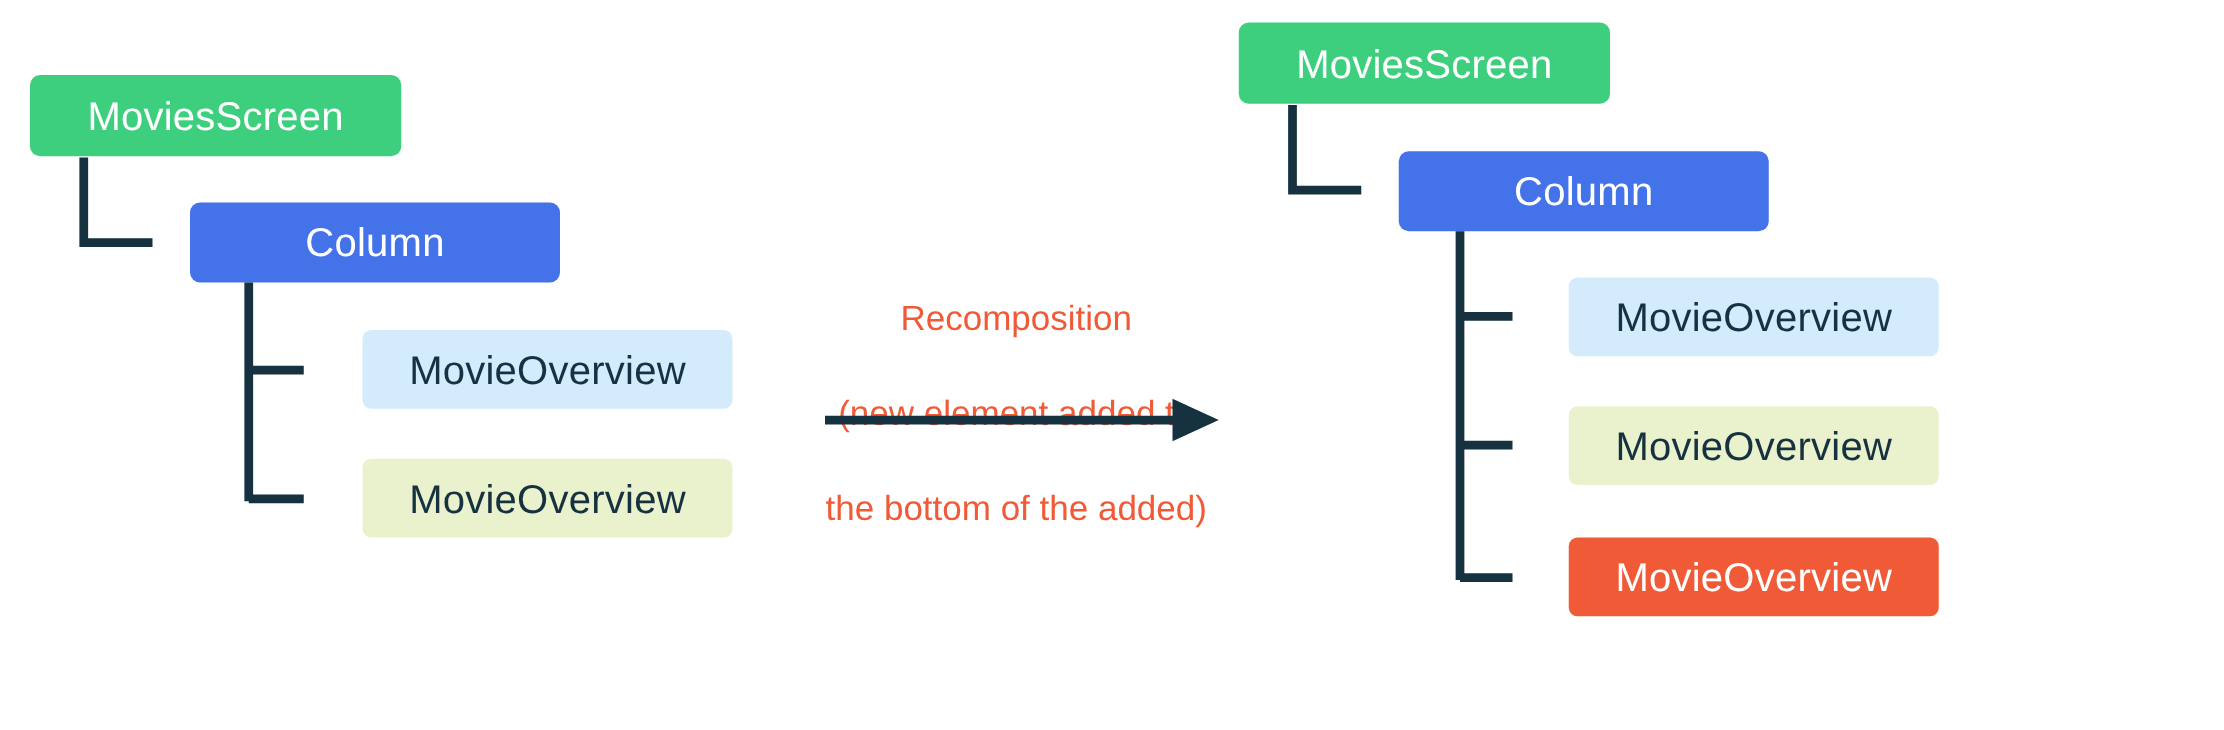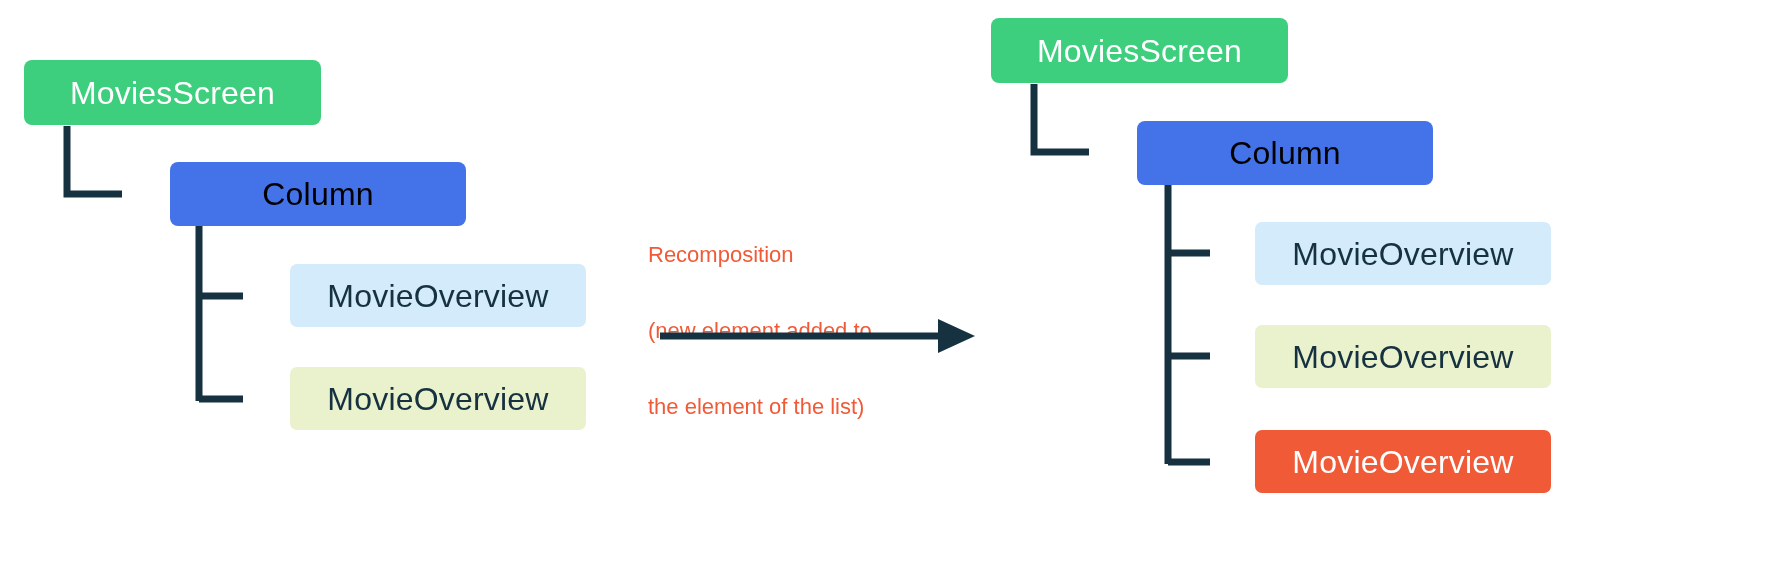--- a/index.html
+++ b/index.html
@@ -24,35 +24,36 @@
     display: flex;
     align-items: center;
     justify-content: center;
     border-radius: 8px;
     font-size: 32px;
     line-height: 1;
     letter-spacing: 0.2px;
     white-space: nowrap;
   }
   .node-green   { background: #3ecf7e; color: #ffffff; margin-left: 14px; }
-  .node-blue    { background: #4472e8; color: #000000; margin-left: 18px; }
+  .node-blue    { background: #4472e8; color: #ffffff; }
   .node-lblue   { background: #d3ebfb; color: #16313f; }
   .node-lgreen  { background: #e9f2cd; color: #16313f; }
   .node-orange  { background: #f05a37; color: #ffffff; }
 
   .connector { position: absolute; overflow: visible; }
   .connector path, .connector polygon { fill: none; }
   .stroke { stroke: #16313f; stroke-width: 7; fill: none; }
   .head   { fill: #16313f; stroke: none; }
 
   .mid-label {
     position: absolute;
     color: #f05a37;
-    font-size: 22px;
+    font-size: 28px;
     line-height: 38px;
+    text-align: center;
     white-space: pre-line;
   }
   .big-arrow { position: absolute; }
   .big-arrow .shaft { stroke: #16313f; stroke-width: 7; }
 </style>
 </head>
 <body>
 
 <div id="canvas">
 
@@ -81,21 +82,21 @@
     <span>MovieOverview</span>
   </div>
 
   <div class="node node-lgreen" style="left:290px; top:367px; width:296px; height:63px; border-radius:7px;">
     <span>MovieOverview</span>
   </div>
 
   <div class="mid-label" style="left:648px; top:198px; width:330px;">
     <div>Recomposition</div>
     <div>(new element added to</div>
-    <div>the element of the list)</div>
+    <div>the bottom of the added)</div>
   </div>
 
   <svg class="big-arrow" style="left:655px; top:318px; width:330px; height:60px;" viewBox="0 0 330 60">
     <line class="shaft" x1="5" y1="18" x2="288" y2="18"></line>
     <polygon class="head" points="283,1 320,18 283,35"></polygon>
   </svg>
 
   <div class="node node-green" style="left:977px; top:18px; width:297px; height:65px;">
     <span>MoviesScreen</span>
   </div>

